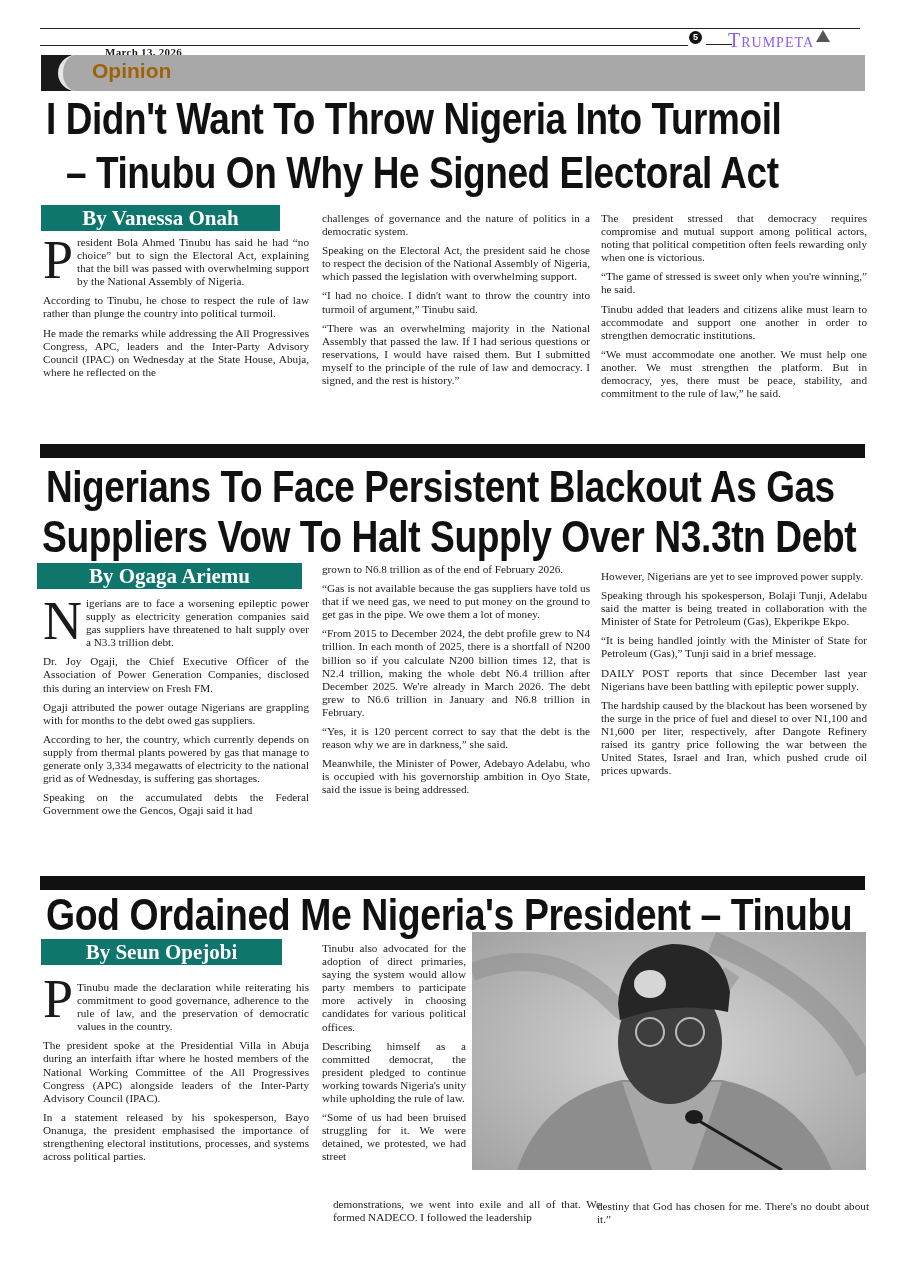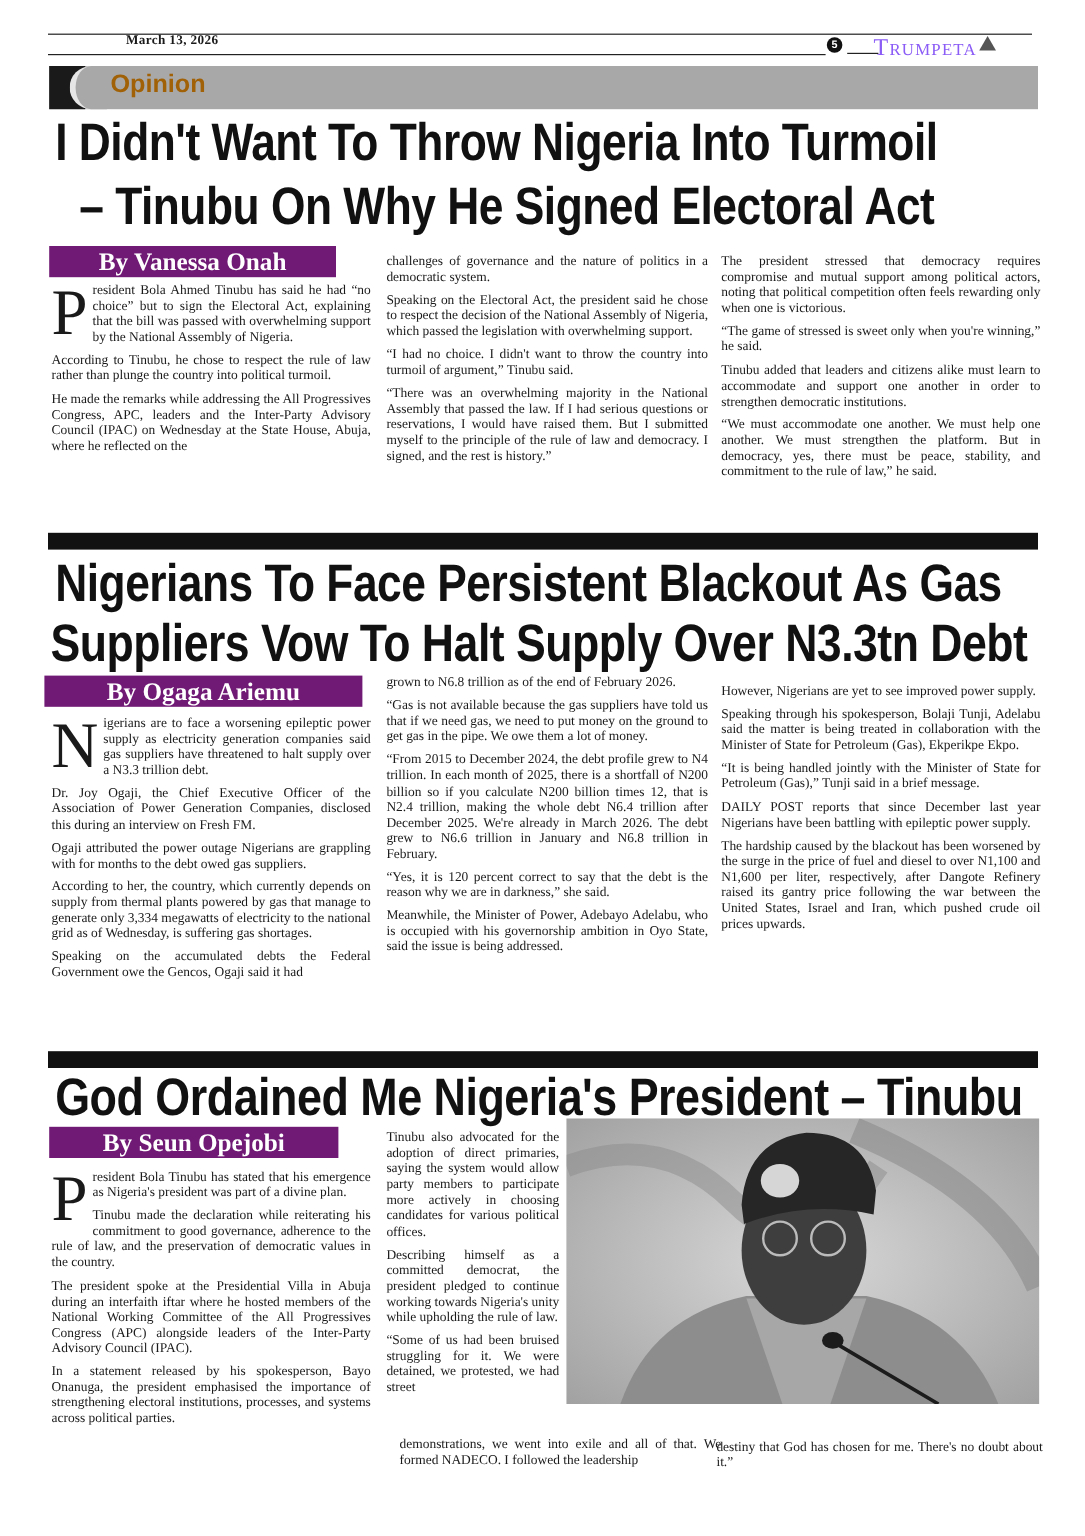--- a/index.html
+++ b/index.html
@@ -1,33 +1,33 @@
 <!DOCTYPE html>
 <html><head>
 <meta charset="utf-8">
 <style>
   html,body{margin:0;padding:0;background:#fff;}
   body{width:904px;height:1280px;position:relative;overflow:hidden;color:#1a1a1a;font-family:"Liberation Serif","DejaVu Serif",serif;}
   
   .topline{position:absolute;left:40px;width:820px;height:1px;background:#222;}
-  .date{position:absolute;left:105px;top:28px;font-size:11px;font-weight:bold;letter-spacing:0.3px;}
+  .date{position:absolute;left:105px;top:46px;font-size:11px;font-weight:bold;letter-spacing:0.3px;}
   .pagebadge{position:absolute;left:689px;top:31px;width:13px;height:13px;border-radius:50%;background:#111;color:#fff;font-size:9px;font-weight:bold;text-align:center;line-height:13px;font-family:"Liberation Sans",sans-serif;}
   .brandline{position:absolute;left:706px;top:44px;width:26px;height:1px;background:#222;}
   .brand{position:absolute;left:728px;top:29px;font-size:20px;letter-spacing:1px;color:#8b5cf6;font-variant:small-caps;}
   .brand-tri{position:absolute;left:816px;top:30px;width:0;height:0;border-left:7px solid transparent;border-right:7px solid transparent;border-bottom:12px solid #555;}
   
   .opinion-bar{position:absolute;left:41px;top:55px;width:824px;height:36px;background:#a8a8a8;}
   .opinion-curl{position:absolute;left:41px;top:55px;width:30px;height:36px;background:#1a1a1a;}
   .opinion-curl2{position:absolute;left:58px;top:55px;width:26px;height:36px;background:#a8a8a8;border-left:5px solid #e6e6e6;border-radius:22px 0 0 22px;}
   .opinion-label{position:absolute;left:92px;top:59px;font-family:"Liberation Sans",sans-serif;font-weight:bold;font-size:21px;color:#a16207;}
   
   .hl{position:absolute;font-family:"Liberation Sans",sans-serif;font-weight:bold;color:#111;white-space:nowrap;transform-origin:left top;letter-spacing:-0.5px;}
   .rule{position:absolute;left:40px;width:825px;background:#111;}
   
-  .byline{position:absolute;background:#701a75;color:#fff;font-weight:bold;font-size:21px;text-align:center;height:26px;line-height:26px;}
+  .byline{position:absolute;background:#0f766e;color:#fff;font-weight:bold;font-size:21px;text-align:center;height:26px;line-height:26px;}
   
   .col{position:absolute;font-size:11.2px;line-height:13.1px;text-align:justify;}
   .col p{margin:0 0 6px 0;}
   .dropcap{float:left;font-size:54px;line-height:44px;margin:2px 4px 0 0;font-family:"Liberation Serif",serif;}
   .photo{position:absolute;left:472px;top:932px;width:394px;height:238px;overflow:hidden;background:#bdbdbd;}
 </style>
 </head>
 <body>
 
 <div class="topline" style="top:28px"></div>
@@ -90,21 +90,21 @@
   <p>“It is being handled jointly with the Minister of State for Petroleum (Gas),” Tunji said in a brief message.</p>
   <p>DAILY POST reports that since December last year Nigerians have been battling with epileptic power supply.</p>
   <p>The hardship caused by the blackout has been worsened by the surge in the price of fuel and diesel to over N1,100 and N1,600 per liter, respectively, after Dangote Refinery raised its gantry price following the war between the United States, Israel and Iran, which pushed crude oil prices upwards.</p>
 </div>
 
 <div class="rule" style="top:876px;height:14px;"></div>
 <div class="hl" style="left:46px;top:890px;font-size:44px;transform:scaleX(0.85);">God Ordained Me Nigeria's President – Tinubu</div>
 <div class="byline" style="left:41px;top:939px;width:241px;">By Seun Opejobi</div>
 
 <div class="col" style="left:43px;top:975px;width:266px;">
-  <p><span class="dropcap">P</span><span>resident Bola Tinubu has stated that his emergence as Nigeria's president was part of a divine plan.</span></p>
+  <p><span class="dropcap">P</span></p>
   <p>Tinubu made the declaration while reiterating his commitment to good governance, adherence to the rule of law, and the preservation of democratic values in the country.</p>
   <p>The president spoke at the Presidential Villa in Abuja during an interfaith iftar where he hosted members of the National Working Committee of the All Progressives Congress (APC) alongside leaders of the Inter-Party Advisory Council (IPAC).</p>
   <p>In a statement released by his spokesperson, Bayo Onanuga, the president emphasised the importance of strengthening electoral institutions, processes, and systems across political parties.</p>
 </div>
 <div class="col" style="left:322px;top:942px;width:144px;">
   <p>Tinubu also advocated for the adoption of direct primaries, saying the system would allow party members to participate more actively in choosing candidates for various political offices.</p>
   <p>Describing himself as a committed democrat, the president pledged to continue working towards Nigeria's unity while upholding the rule of law.</p>
   <p style="margin-bottom:0">“Some of us had been bruised struggling for it. We were detained, we protested, we had street</p>
 </div>
 <div class="col" style="left:333px;top:1198px;width:268px;">

